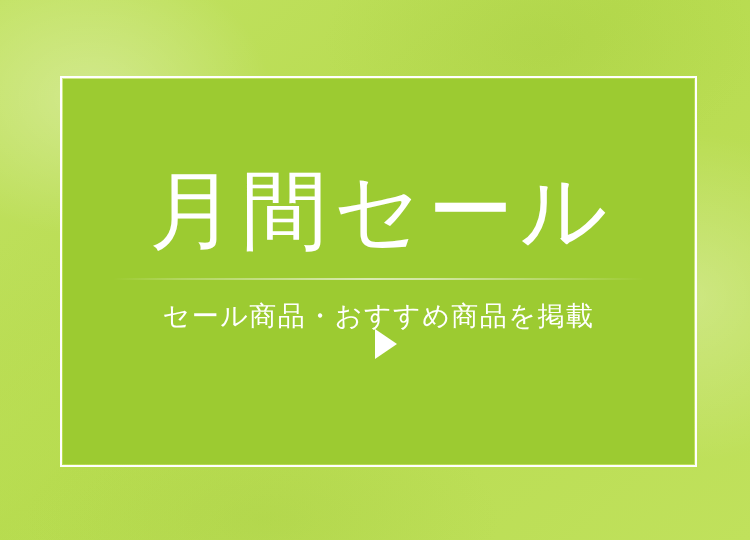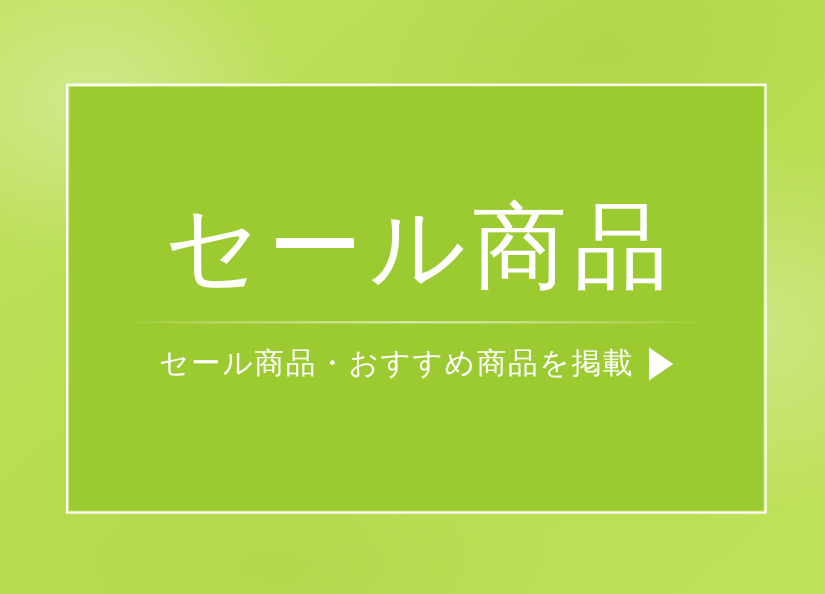--- a/index.html
+++ b/index.html
@@ -106,20 +106,21 @@
   }
 
   .subtitle-row {
     display: flex;
     align-items: center;
     justify-content: center;
     margin-top: 20px;
     position: relative;
     top: -6px;
     pointer-events: auto;
+    flex-direction: column;
   }
 
   .subtitle {
     font-family: "DejaVu Sans", "Liberation Sans", sans-serif;
     font-size: 27px;
     line-height: 1;
     color: #ffffff;
     letter-spacing: 1.5px;
     white-space: nowrap;
   }
@@ -138,21 +139,21 @@
 <body>
 
 <div class="banner">
 
   <div class="panel"></div>
 
   <div class="frame"></div>
 
   <div class="content">
 
-    <div class="title">セール商品</div>
+    <div class="title">月間セール</div>
 
     <div class="divider"></div>
 
     <div class="subtitle-row">
       <span class="subtitle">セール商品・おすすめ商品を掲載</span>
       <span class="arrow"></span>
     </div>
 
   </div>
 </div>

